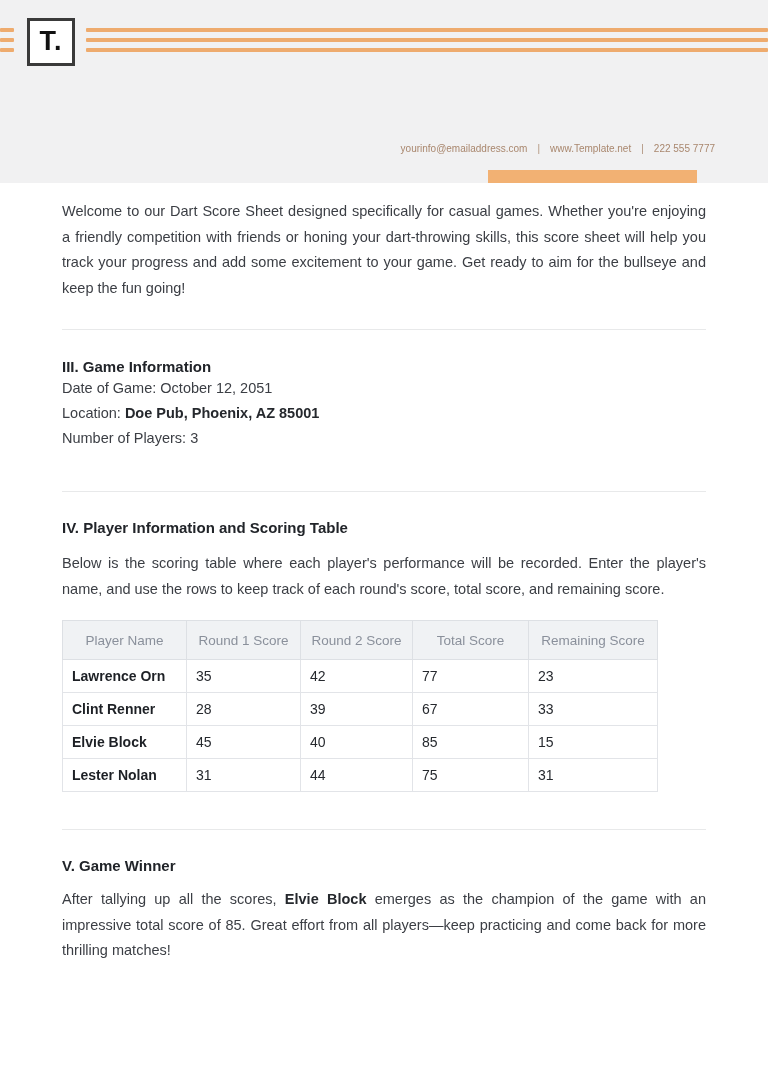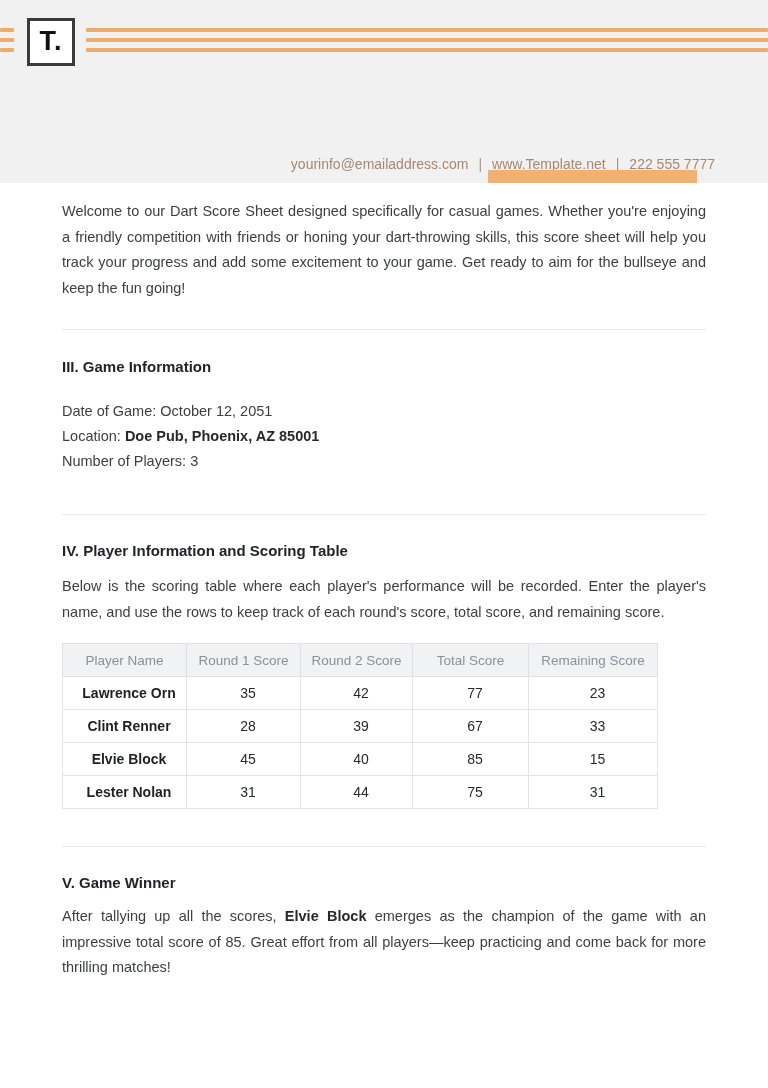--- a/index.html
+++ b/index.html
@@ -31,22 +31,22 @@
     transform: translateY(-1px);
   }
   .hline { position: absolute; height: 4px; border-radius: 1px; }
   .hline.l { left: 0; width: 14px; }
   .hline.r { left: 86px; width: 682px; }
   .hline.y1 { top: 28px; }
   .hline.y2 { top: 38px; }
   .hline.y3 { top: 48px; }
 
   .contact-line {
-    position: absolute; top: 156px; right: 53px;
-    font-size: 14px; line-height: 17px;
+    position: absolute; top: 140px; right: 53px;
+    font-size: 10px; line-height: 17px;
     white-space: nowrap;
   }
   .contact-line .sep { margin: 0 10px; opacity: 0.9; }
 
   .accent-bar {
     position: absolute; left: 488px; top: 170px;
     width: 209px; height: 13px;
   }
 
   
@@ -72,46 +72,46 @@
   .div3 { margin-top: 37px; }
 
   h3.section-heading {
     font-size: 15px; line-height: 19px;
     font-weight: bold; color: #212429;
   }
   .h-iii { margin-top: 27px; }
   .h-iv  { margin-top: 26px; }
   .h-v   { margin-top: 26px; }
 
-  .info-lines { margin-top: 23px; font-size: 14.5px; line-height: 25px; color: #3b3e44; }
+  .info-lines { margin-top: 0; font-size: 14.5px; line-height: 25px; color: #3b3e44; }
   .info-lines .bold-val { font-weight: bold; color: #25282d; }
 
   .table-desc { margin-top: 14px; }
 
   
   table.score-table {
     margin-top: 18px;
     border-collapse: collapse;
     width: 595px;
     table-layout: fixed;
   }
   .score-table th {
     background: #f0f2f4;
     color: #8a909b;
     font-weight: normal;
     font-size: 13.5px;
     text-align: center;
-    height: 33px;
+    height: 39px;
     border: 1px solid #dde0e4;
   }
   .score-table td {
     background: #ffffff;
     font-size: 14px;
     color: #26292e;
-    text-align: center;
+    text-align: left;
     padding-left: 9px;
     height: 33px;
     border: 1px solid #e2e4e8;
   }
   .score-table td.player { font-weight: bold; color: #1d2025; }
 
   .winner-para { margin-top: 12px; }
   .winner-para .winner-name { font-weight: bold; color: #25282d; }
 </style>
 </head>

